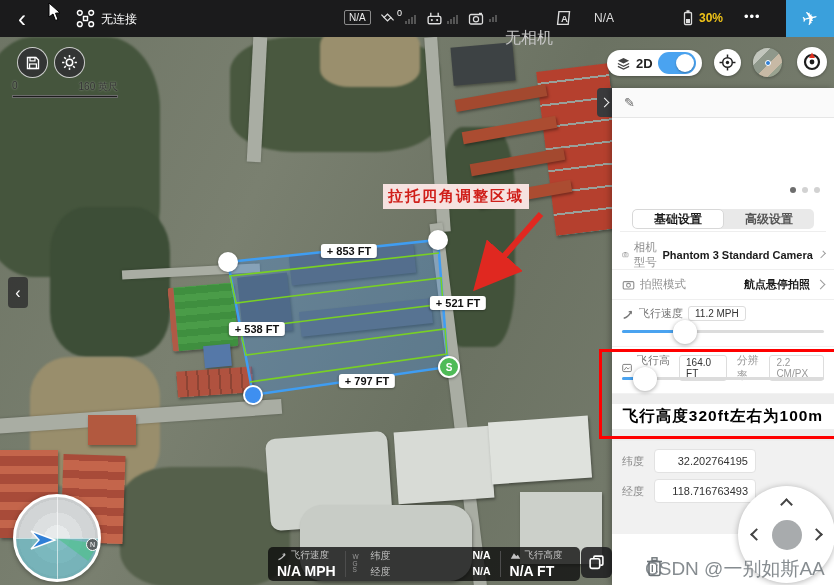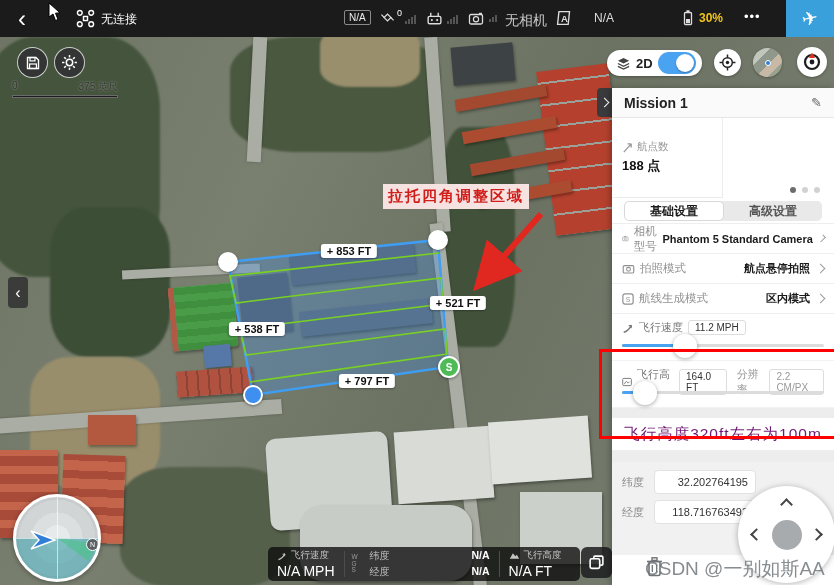--- a/index.html
+++ b/index.html
@@ -59,21 +59,21 @@
   #mission-head .t{font-size:14px;font-weight:bold;color:#222;flex:1}
   #mission-head .pencil{color:#666;font-size:13px}
   #stats{display:grid;grid-template-columns:1fr 1fr;height:80px;position:relative}
   .stat{padding:6px 10px;border-bottom:1px solid #ececec;display:flex;flex-direction:column;justify-content:center;gap:3px}
   .stat:nth-child(odd){border-right:1px solid #ececec}
   .stat .sl{font-size:10.5px;color:#9a9a9a;display:flex;align-items:center;gap:4px}
   .stat .sv{font-size:13px;font-weight:bold;color:#111}
   #dots{position:absolute;right:14px;bottom:5px;display:flex;gap:6px}
   #dots span{width:6px;height:6px;border-radius:50%;background:#d2d2d2}
   #dots span.on{background:#6d6d6d}
-  #tabs{height:26px;margin:0;padding:3px 12px;background:#fff;border-bottom:1px solid #eee}
+  #tabs{height:26px;margin:8px;padding:3px 12px;background:#fff;border-bottom:1px solid #eee}
   #seg{display:flex;height:20px;background:#e9e9e9;border-radius:5px;overflow:hidden}
   .seg-item{flex:1;display:flex;align-items:center;justify-content:center;font-size:12px;font-weight:bold;color:#555}
   .seg-item.active{background:#fff;border:1px solid #d8d8d8;border-radius:5px;color:#1a1a1a}
   .srow{height:30px;display:flex;align-items:center;padding:0 10px;border-bottom:1px solid #efefef;gap:5px}
   .srow .rl{font-size:11.5px;color:#909090}
   .srow .rv{flex:1;text-align:right;font-size:11px;font-weight:bold;color:#1a1a1a;white-space:nowrap}
   .chev{display:inline-block;width:7px;height:7px;border-right:1.6px solid #9b9b9b;border-top:1.6px solid #9b9b9b;transform:rotate(45deg);margin-left:2px}
   .chev-up{display:inline-block;width:9px;height:9px;border-left:2.2px solid #444;border-top:2.2px solid #444;transform:rotate(45deg)}
   .chev-left{display:inline-block;width:9px;height:9px;border-left:2.2px solid #444;border-bottom:2.2px solid #444;transform:rotate(45deg)}
   .chev-right{display:inline-block;width:9px;height:9px;border-right:2.2px solid #444;border-top:2.2px solid #444;transform:rotate(45deg)}
@@ -81,39 +81,39 @@
   .slider-row{height:47px;position:relative;padding:6px 10px 0;border-bottom:1px solid #f2f2f2}
   .slider-row .top{display:flex;align-items:center;gap:5px}
   .slider-row .lab{font-size:11px;color:#777}
   .val-box{font-size:10px;color:#333;border:1px solid #ddd;border-radius:3px;padding:1px 6px;background:#fff}
   .val-box.gray{color:#999}
   .track{position:absolute;left:10px;right:10px;bottom:13px;height:3px;background:#dcdcdc;border-radius:2px}
   .fill{height:100%;background:#4aa3f0;border-radius:2px}
   .thumb{position:absolute;bottom:2px;width:24px;height:24px;border-radius:50%;background:#fff;box-shadow:0 1px 4px rgba(0,0,0,.35)}
   #red-box{position:absolute;left:-13px;top:261px;width:246px;height:90px;border:3px solid #ff0000;z-index:12;pointer-events:none}
   .gap{background:#ededed}
-  #note-banner{height:32px;background:#fff;display:flex;align-items:center;justify-content:center;
-    color:#701a75;font-weight:normal;font-size:15.5px;letter-spacing:1px}
+  #note-banner{height:25px;background:#fff;display:flex;align-items:center;justify-content:center;
+    color:#000000;font-weight:bold;font-size:15.5px;letter-spacing:1px}
   #coords{background:#f1f1f1;height:93px;padding:8px 0 0 10px}
   .coord-row{display:flex;align-items:center;gap:6px;margin-bottom:6px}
   .coord-row .cl{font-size:11px;color:#8a8a8a;width:26px}
   .coord-input{width:102px;height:24px;background:#fff;border:1px solid #e2e2e2;border-radius:4px;
     font-size:11px;color:#333;text-align:right;padding:0 7px;display:flex;align-items:center;justify-content:flex-end}
 
   
   #dpad{position:absolute;left:738px;top:486px;width:97px;height:97px;border-radius:50%;background:#fff;
     box-shadow:0 1px 6px rgba(0,0,0,.3);z-index:14}
   #dpad .c{position:absolute;left:50%;top:50%;width:30px;height:30px;border-radius:50%;background:#a8abad;transform:translate(-50%,-50%)}
 
   
   #statusbar{position:absolute;left:268px;top:547px;width:312px;height:34px;background:rgba(12,12,12,.78);
     border-radius:5px;display:flex;align-items:stretch;z-index:9;color:#fff}
   .sb-sec{padding:3px 9px;display:flex;flex-direction:column;justify-content:center;gap:1px}
   .sb-lab{font-size:9.5px;color:#c2c2c2;display:flex;align-items:center;gap:4px;white-space:nowrap}
-  .sb-val{font-size:14px;font-weight:normal;color:#fff;white-space:nowrap}
+  .sb-val{font-size:14px;font-weight:bold;color:#fff;white-space:nowrap}
   .sb-div{width:1px;background:#4d4d4d;margin:4px 0}
   #wgs{width:9px;font-size:6.5px;color:#9a9a9a;line-height:6.5px;word-break:break-all;align-self:center;margin-left:7px}
   .sb-mini{display:flex;justify-content:space-between;width:120px;font-size:10px;color:#c2c2c2}
   .sb-mini b{color:#fff;font-weight:bold;font-size:10.5px}
 
   #copy-btn{position:absolute;left:581px;top:547px;width:31px;height:31px;border-radius:6px;background:rgba(28,28,30,.85);
     display:flex;align-items:center;justify-content:center;z-index:9}
 
   
   #compass{position:absolute;left:13px;top:494px;width:88px;height:88px;border-radius:50%;z-index:9;
@@ -220,21 +220,21 @@
         <line x1="3" y1="3" x2="4.6" y2="4.6"></line>
         <line x1="11.4" y1="11.4" x2="13" y2="13"></line>
         <line x1="3" y1="13" x2="4.6" y2="11.4"></line>
         <line x1="11.4" y1="4.6" x2="13" y2="3"></line>
       </g>
     </svg>
 </div>
 <div id="scalebar">
   <div class="lbls">
       <span>0</span>
-      <span>375 英尺</span>
+      <span>160 英尺</span>
     </div>
   <div class="bar"></div>
 </div>
 
 <div id="left-collapse">
     <span>‹</span>
   </div>
 
 <div id="pill-2d">
   <svg width="15" height="15" viewBox="0 0 16 16">
@@ -268,34 +268,24 @@
       <path d="M11 1.5 L14 7 H8 Z" fill="#e0311f"></path>
       <circle cx="11" cy="11" r="2.4" fill="#1d1d1d"></circle>
     </svg>
 </div>
 
 <div id="panel-tab">
     <span class="chev" style="border-color:#fff;margin:0"></span>
   </div>
 <div id="panel">
   <div id="mission-head">
-    <span class="t">Mission 1</span>
     <span class="pencil">✎</span>
   </div>
 
   <div id="stats">
-    <div class="stat">
-      <span class="sl">
-          <svg width="11" height="11" viewBox="0 0 12 12">
-            <path d="M2 11 L10 2 M10 2 L10 6 M10 2 L6 2" stroke="#9a9a9a" stroke-width="1.5" fill="none"></path>
-          </svg>
-          <span>航点数</span>
-        </span>
-      <span class="sv">188 点</span>
-    </div>
     <div id="dots">
         <span class="on"></span>
         <span></span>
         <span></span>
       </div>
   </div>
 
   <div id="tabs">
     <div id="seg">
       <div class="seg-item active">基础设置</div>
@@ -303,39 +293,30 @@
     </div>
   </div>
 
   <div class="srow">
     <svg width="13" height="13" viewBox="0 0 16 16">
         <rect x="1.5" y="4.5" width="13" height="9" rx="1.5" fill="none" stroke="#909090" stroke-width="1.4"></rect>
         <circle cx="8" cy="9" r="2.4" fill="none" stroke="#909090" stroke-width="1.3"></circle>
         <rect x="5.5" y="2.5" width="5" height="2" fill="#909090"></rect>
       </svg>
     <span class="rl">相机型号</span>
-      <span class="rv">Phantom 5 Standard Camera</span>
+      <span class="rv">Phantom 3 Standard Camera</span>
       <span class="chev"></span>
   </div>
   <div class="srow">
     <svg width="13" height="13" viewBox="0 0 16 16">
         <rect x="1.5" y="4.5" width="13" height="9" rx="1.5" fill="none" stroke="#909090" stroke-width="1.4"></rect>
         <circle cx="8" cy="9" r="2.4" fill="none" stroke="#909090" stroke-width="1.3"></circle>
       </svg>
     <span class="rl">拍照模式</span>
       <span class="rv">航点悬停拍照</span>
-      <span class="chev"></span>
-  </div>
-  <div class="srow">
-    <svg width="12" height="12" viewBox="0 0 14 14">
-        <rect x="1" y="1" width="12" height="12" rx="2.5" fill="none" stroke="#909090" stroke-width="1.4"></rect>
-        <text x="7" y="10" text-anchor="middle" font-size="8" fill="#909090">S</text>
-      </svg>
-    <span class="rl">航线生成模式</span>
-      <span class="rv">区内模式</span>
       <span class="chev"></span>
   </div>
 
   <div class="slider-row">
     <div class="top">
       <svg width="12" height="12" viewBox="0 0 14 14">
           <path d="M2 12 Q7 11 11 4" fill="none" stroke="#777" stroke-width="1.6"></path>
           <path d="M11 4 L7.8 4.6 M11 4 L10.6 7.2" stroke="#777" stroke-width="1.4" fill="none"></path>
         </svg>
       <span class="lab">飞行速度</span>
@@ -495,21 +476,21 @@
   <svg style="position:absolute;left:468px;top:11px" width="16" height="15" viewBox="0 0 16 15">
       <rect x="1.5" y="3.5" width="13" height="9.5" rx="1.5" fill="none" stroke="#ddd" stroke-width="1.3"></rect>
       <circle cx="8" cy="8.2" r="2.6" fill="none" stroke="#ddd" stroke-width="1.2"></circle>
       <rect x="11" y="1.8" width="3" height="1.6" fill="#ddd"></rect>
     </svg>
   <span class="bars" style="position:absolute;left:489px;top:15px">
       <i style="height:3px"></i>
       <i style="height:5px"></i>
       <i style="height:7px"></i>
     </span>
-  <span class="tb-txt" style="position:absolute;left:505px;top:12px;font-size:14px;color:#c7c7c7">无相机</span>
+  <span class="tb-txt" style="position:absolute;left:505px;top:28px;font-size:16px;color:#c7c7c7">无相机</span>
 
   <svg style="position:absolute;left:556px;top:9px" width="17" height="18" viewBox="0 0 16 17">
       <path d="M3 2.5 H13 V14.5 H3 Z" fill="none" stroke="#ddd" stroke-width="1.3" transform="skewX(-6)"></path>
       <text x="8" y="12" text-anchor="middle" font-size="9" font-weight="bold" fill="#ddd">A</text>
     </svg>
   <span class="tb-txt" style="position:absolute;left:594px;top:11px;font-size:12px">N/A</span>
 
   <svg style="position:absolute;left:681px;top:9px" width="14" height="18" viewBox="0 0 14 18">
       <rect x="3.5" y="3.5" width="7" height="12" rx="1" fill="none" stroke="#ddd" stroke-width="1.3"></rect>
       <rect x="5.5" y="1.2" width="3" height="1.8" fill="#ddd"></rect>

